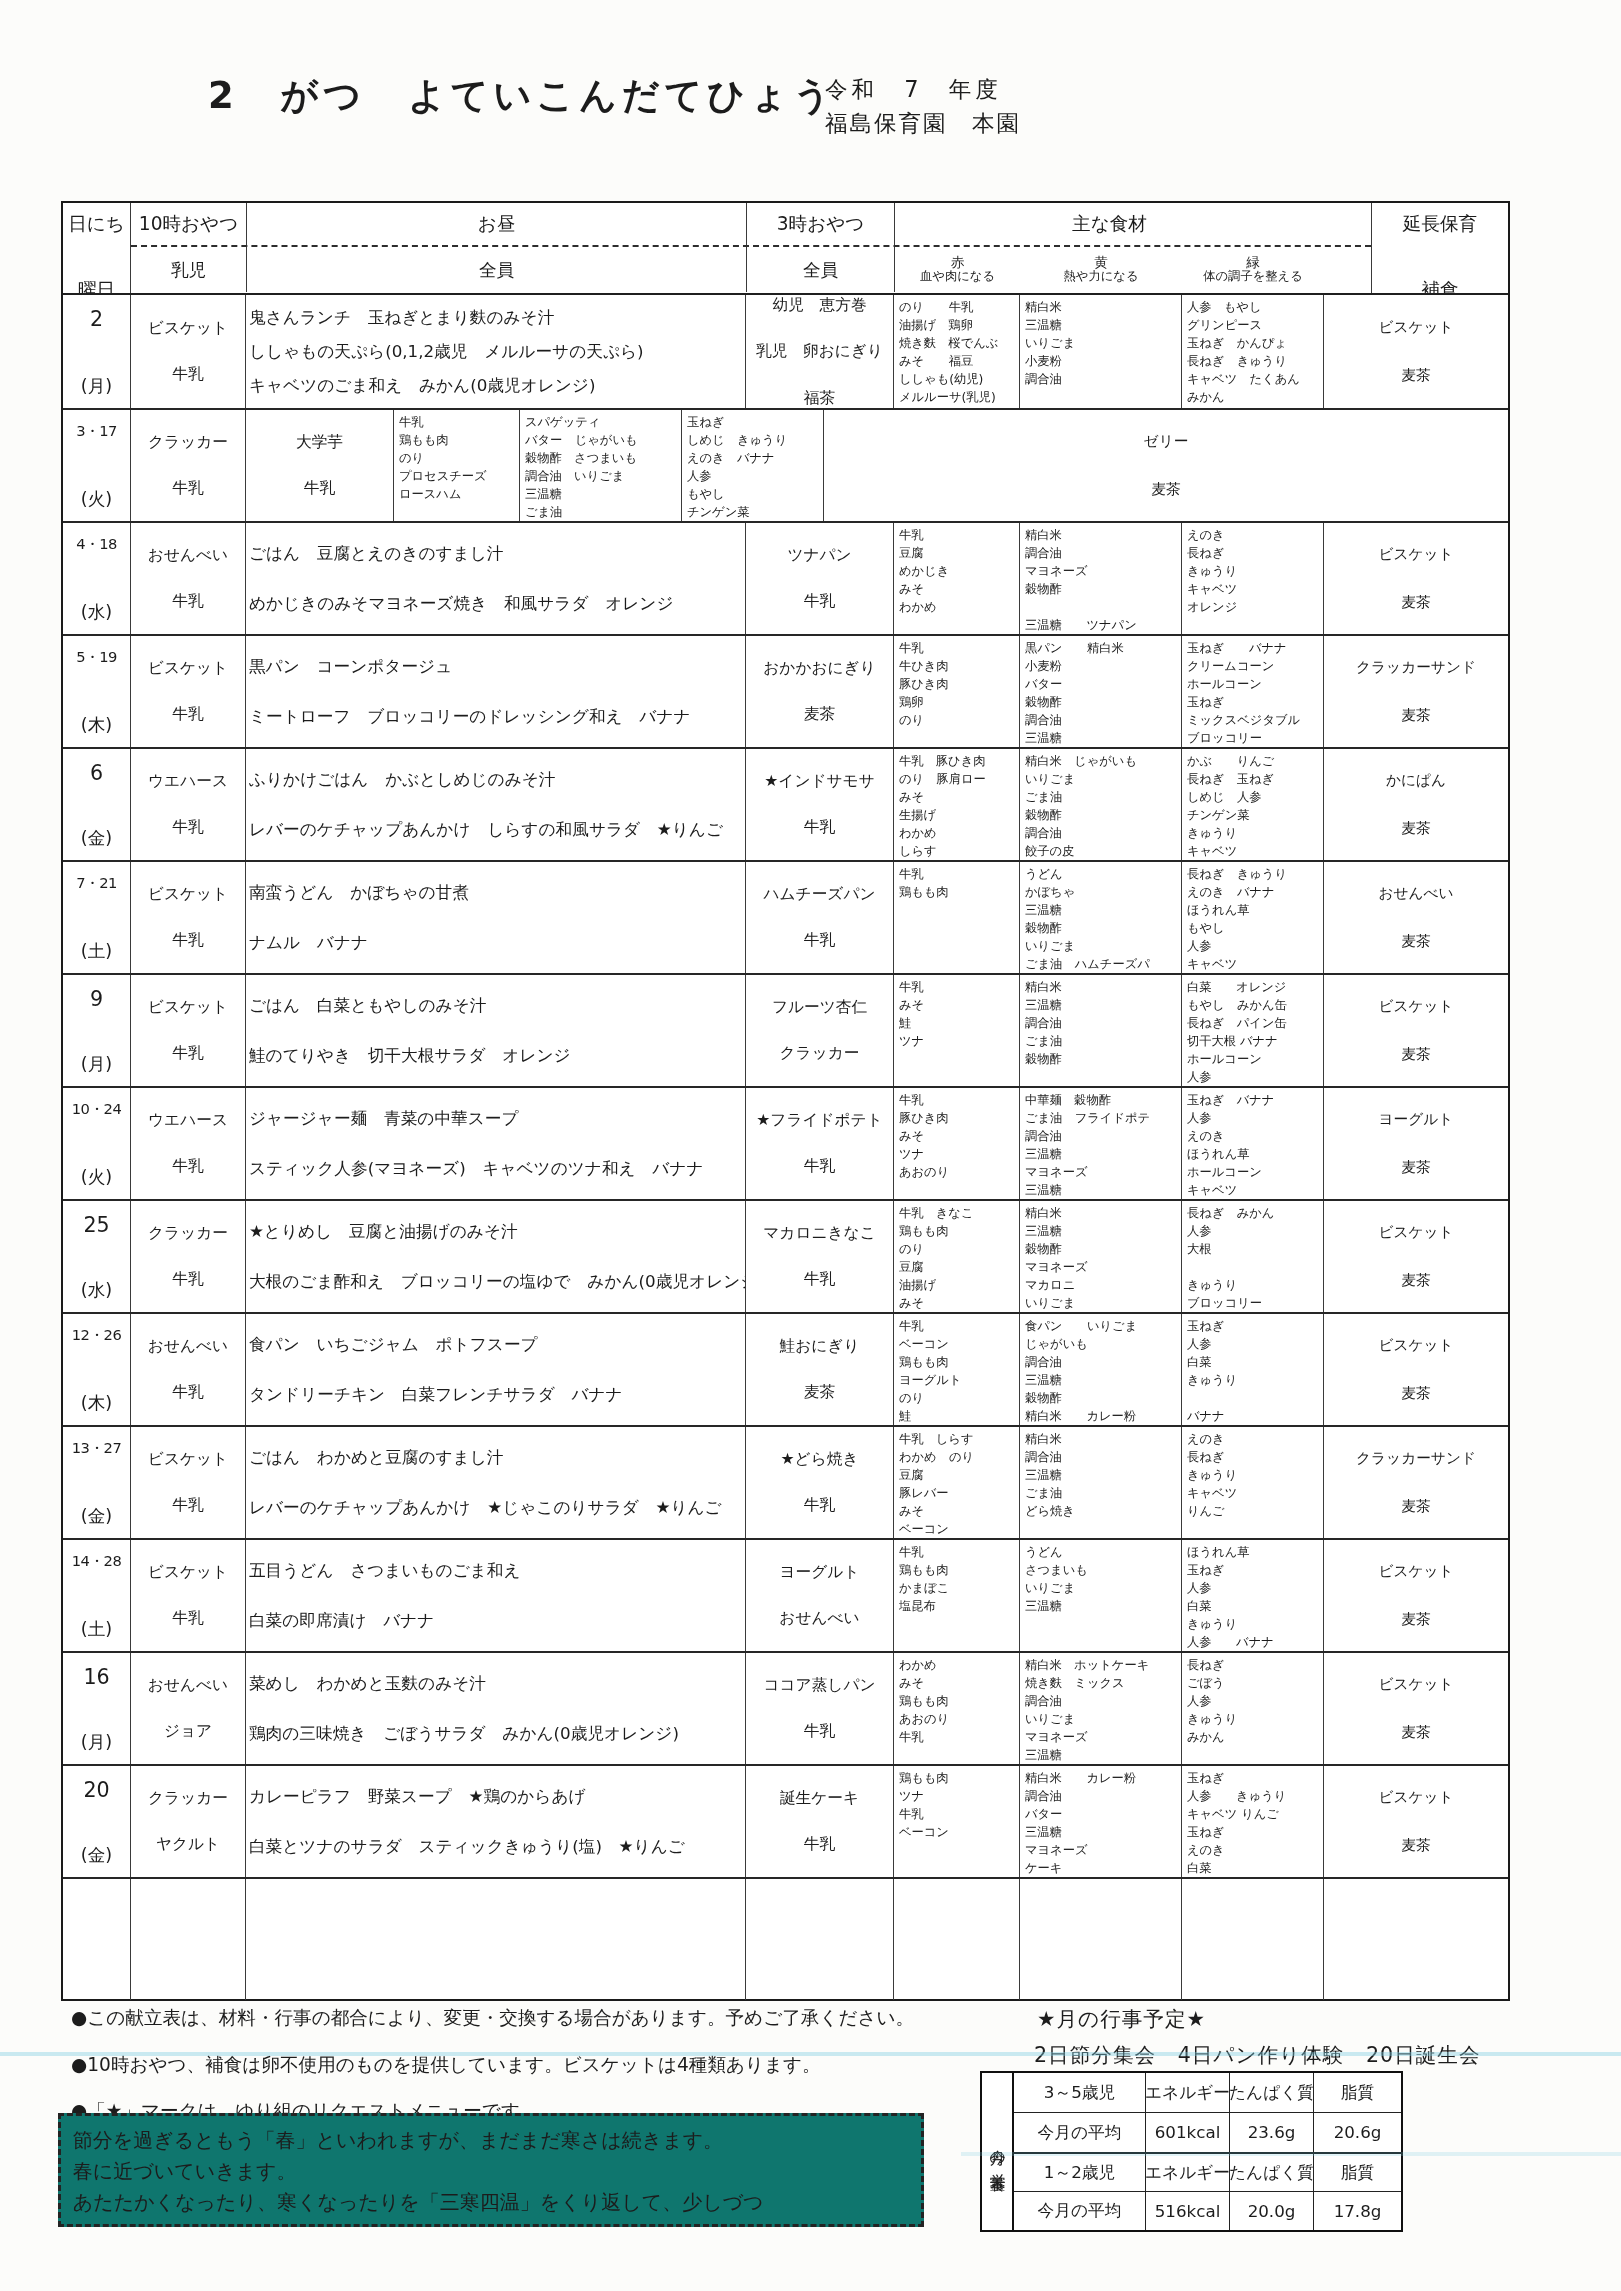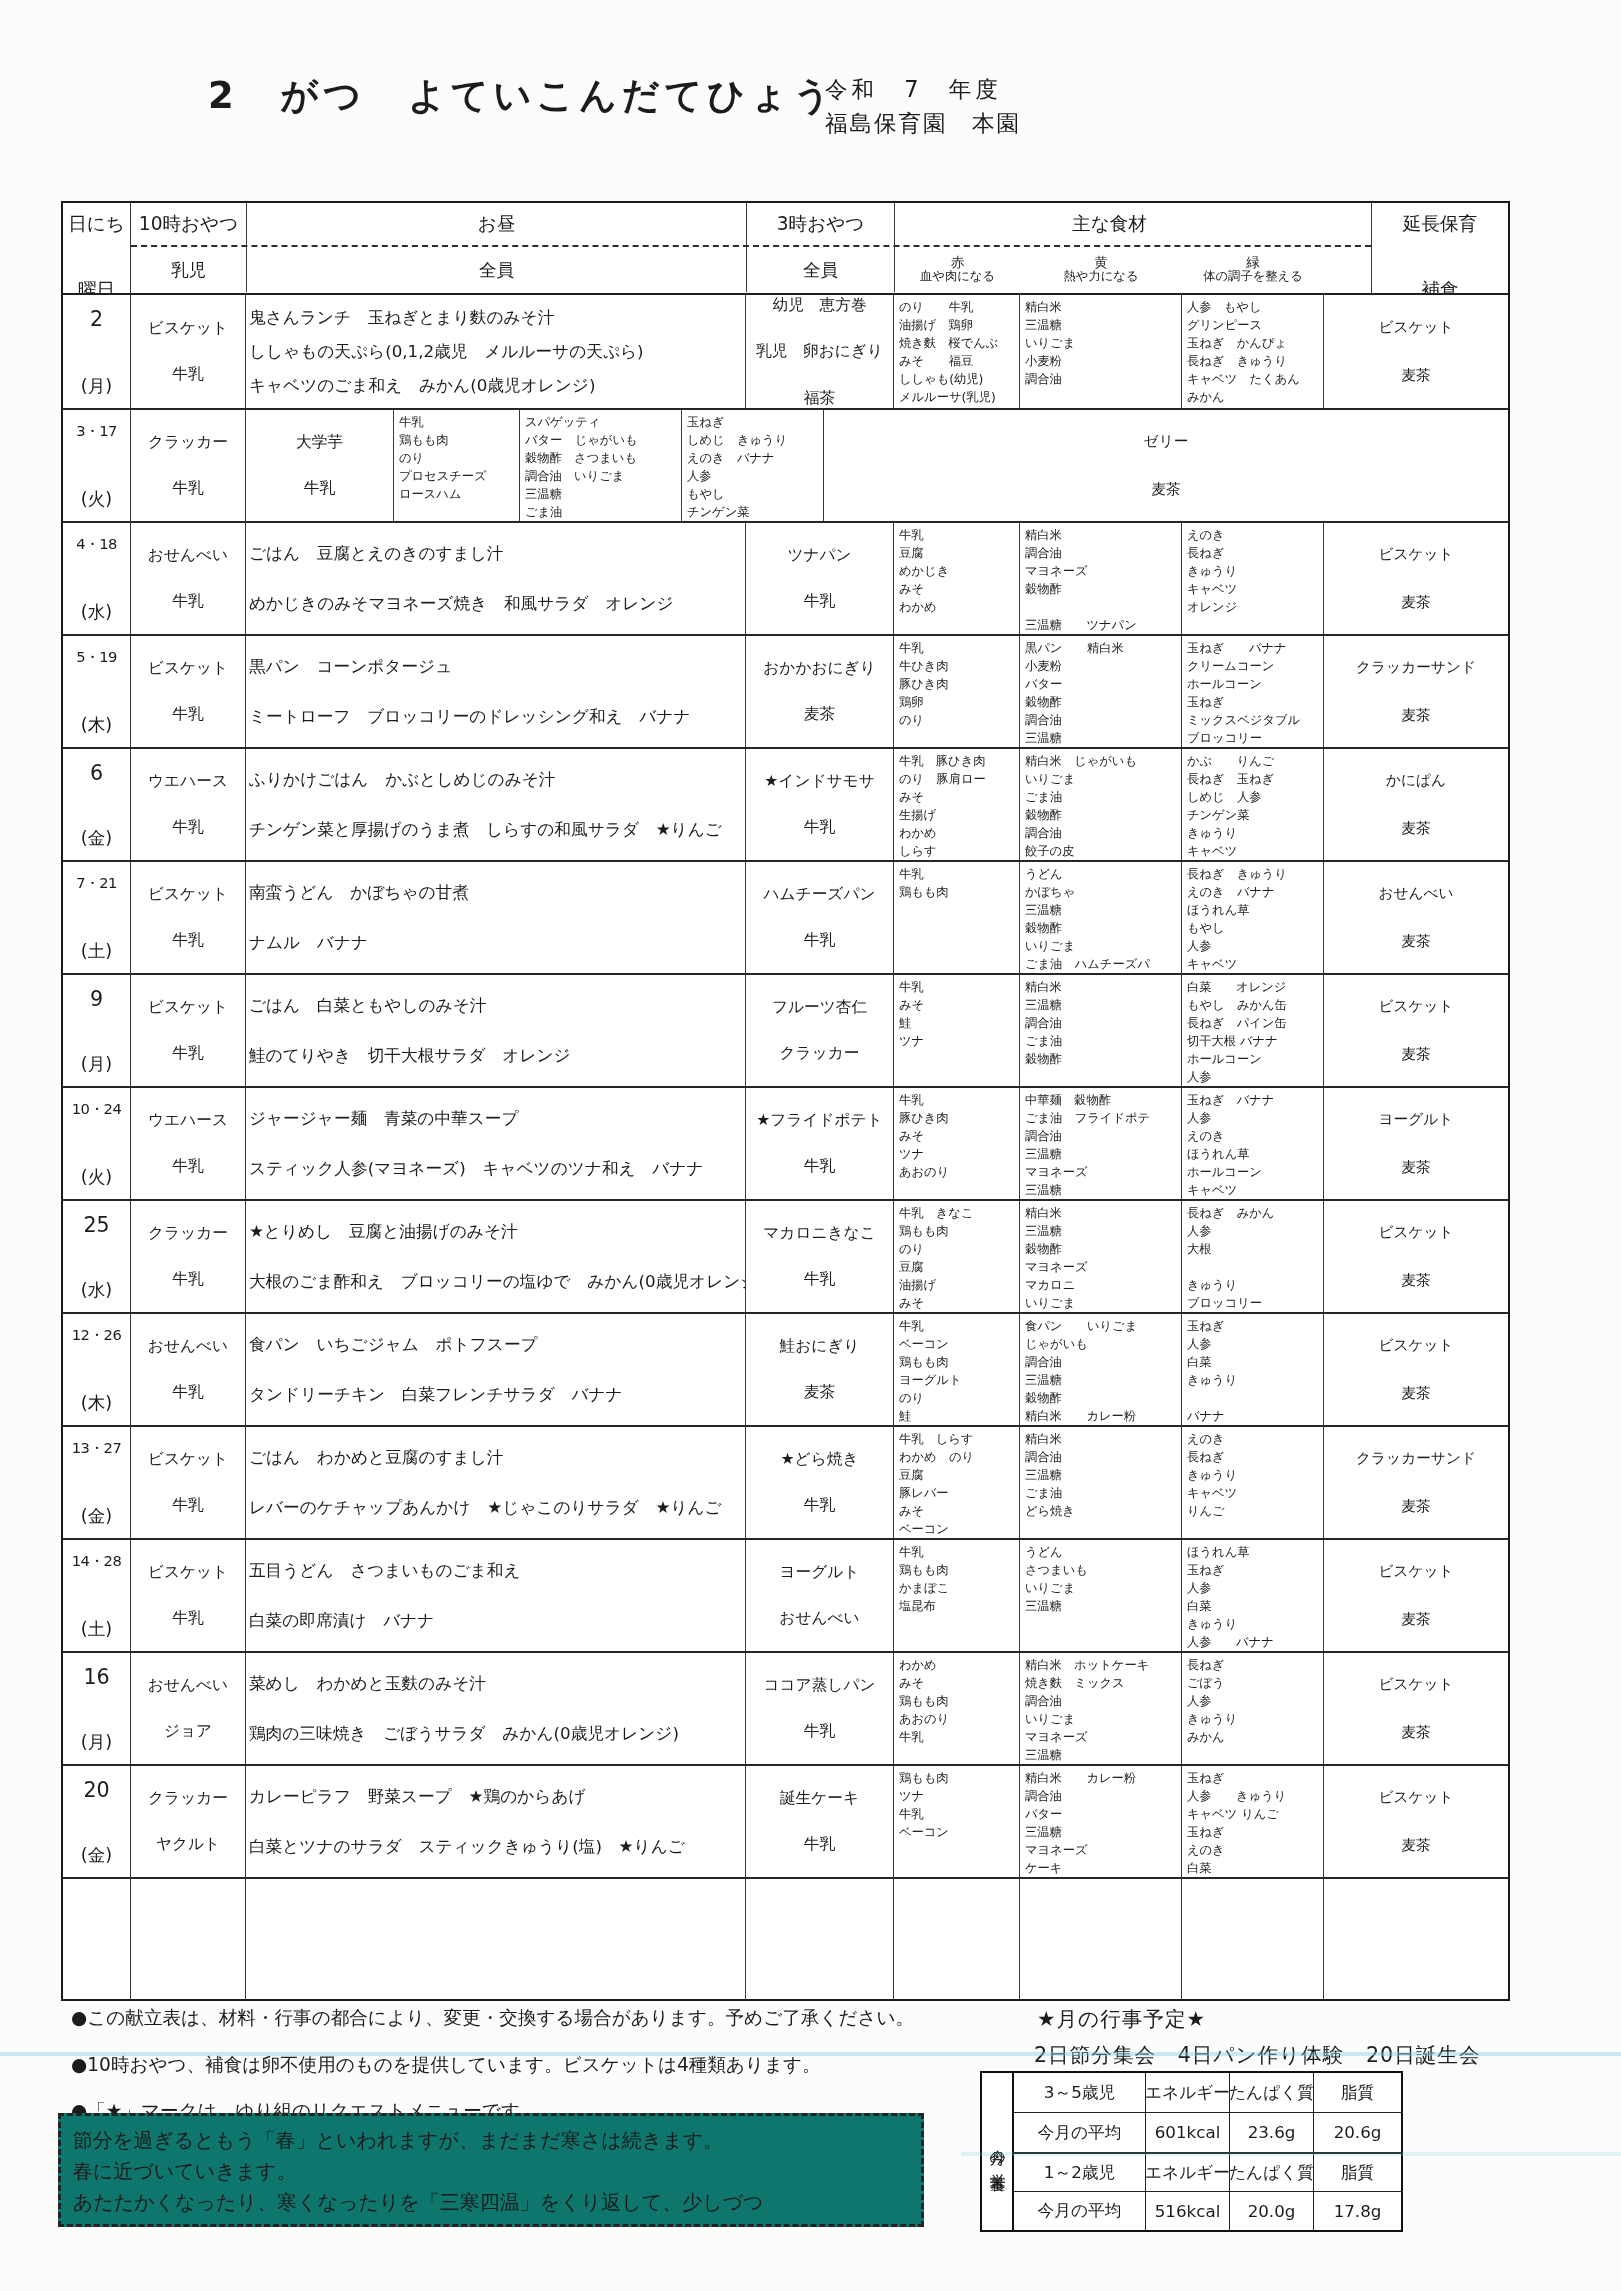--- a/index.html
+++ b/index.html
@@ -305,21 +305,21 @@
     <div class="cell c-date cell-date">
       <span class="date-num">6</span>
       <span class="weekday">(金)</span>
     </div>
     <div class="cell c-s10 cell-stack">
           <div class="menu-line">ウエハース</div>
           <div class="menu-line">牛乳</div>
         </div>
     <div class="cell c-lunch cell-lunch">
           <div class="menu-line">ふりかけごはん　かぶとしめじのみそ汁</div>
-          <div class="menu-line">チンゲン菜と厚揚げのうま煮　しらすの和風サラダ　★りんご</div>
+          <div class="menu-line">レバーのケチャップあんかけ　しらすの和風サラダ　★りんご</div>
         </div>
     <div class="cell c-s15 cell-stack">
           <div class="menu-line">★インドサモサ</div>
           <div class="menu-line">牛乳</div>
         </div>
     <div class="cell c-red cell-ing">
           <div class="ing-line">牛乳　豚ひき肉</div>
           <div class="ing-line">のり　豚肩ロー</div>
           <div class="ing-line">みそ</div>
           <div class="ing-line">生揚げ</div>

